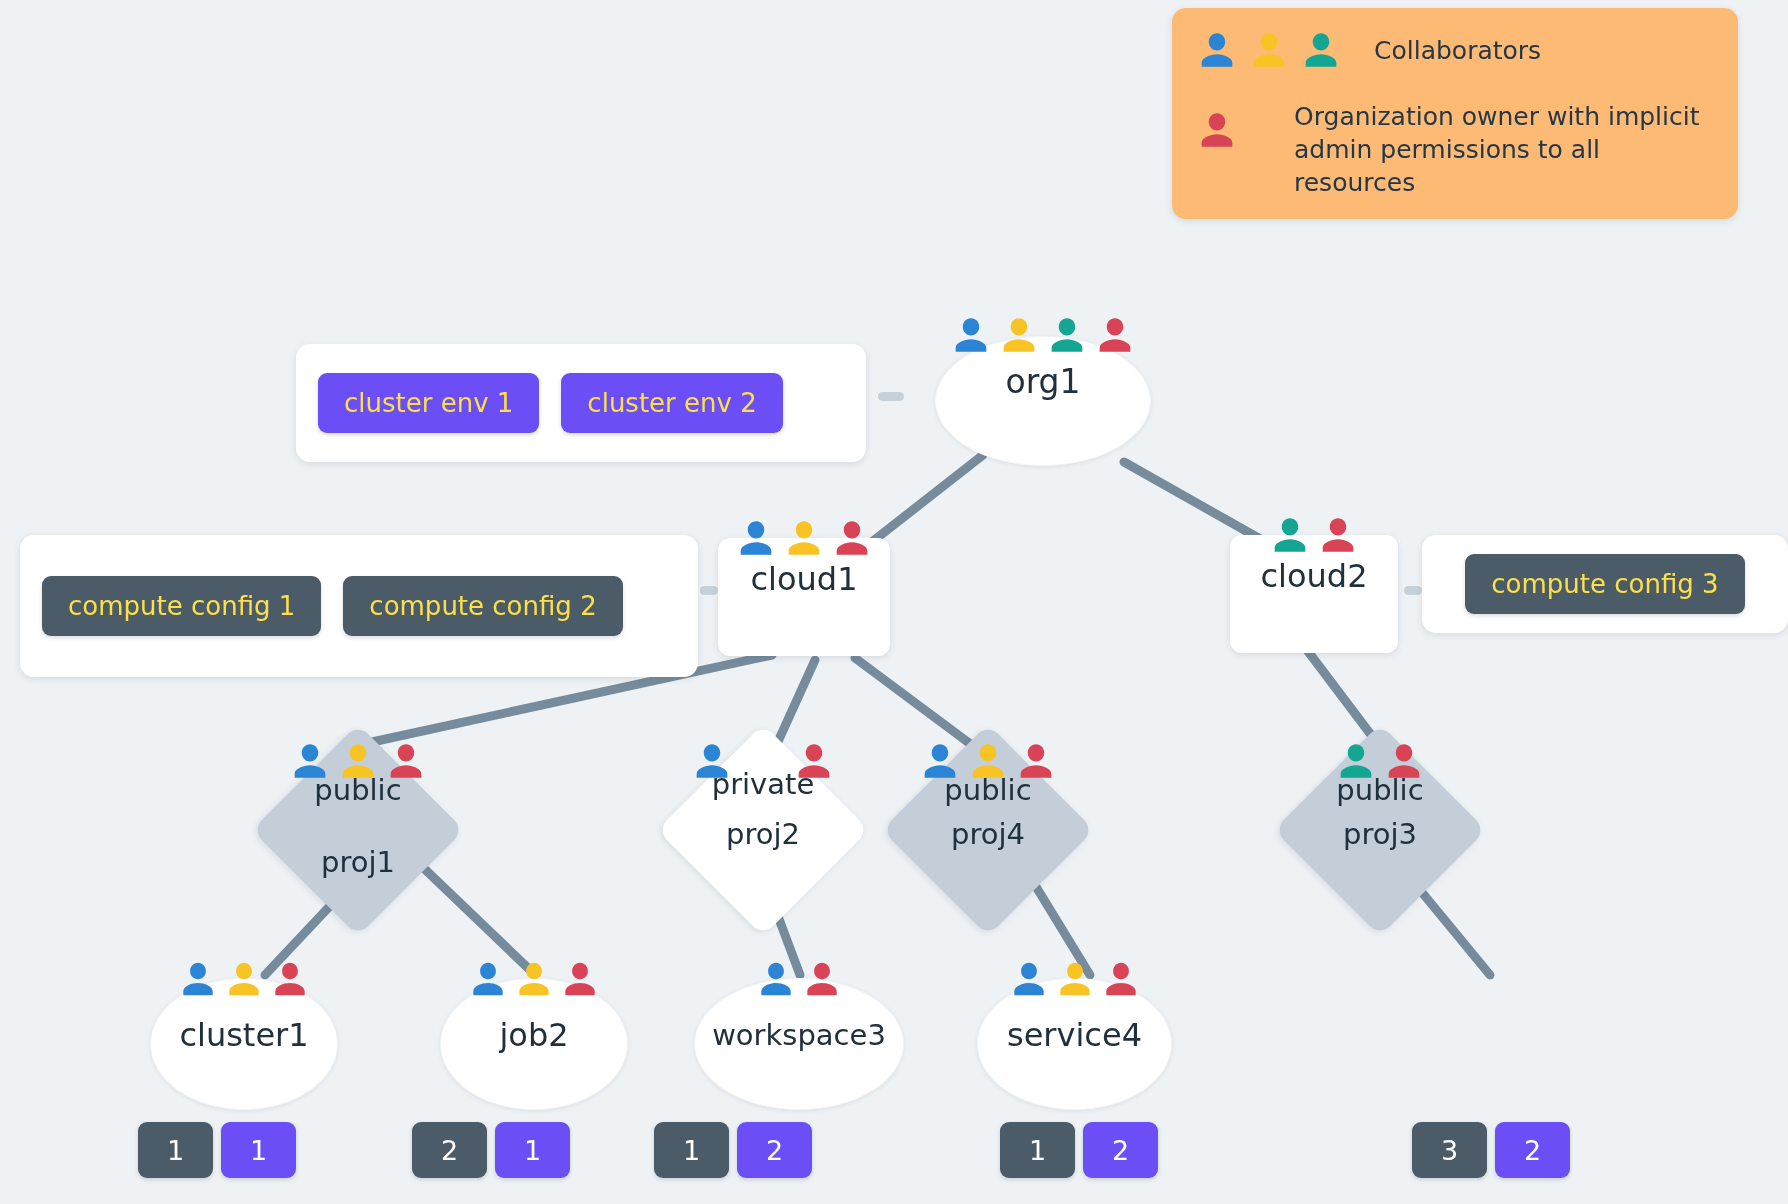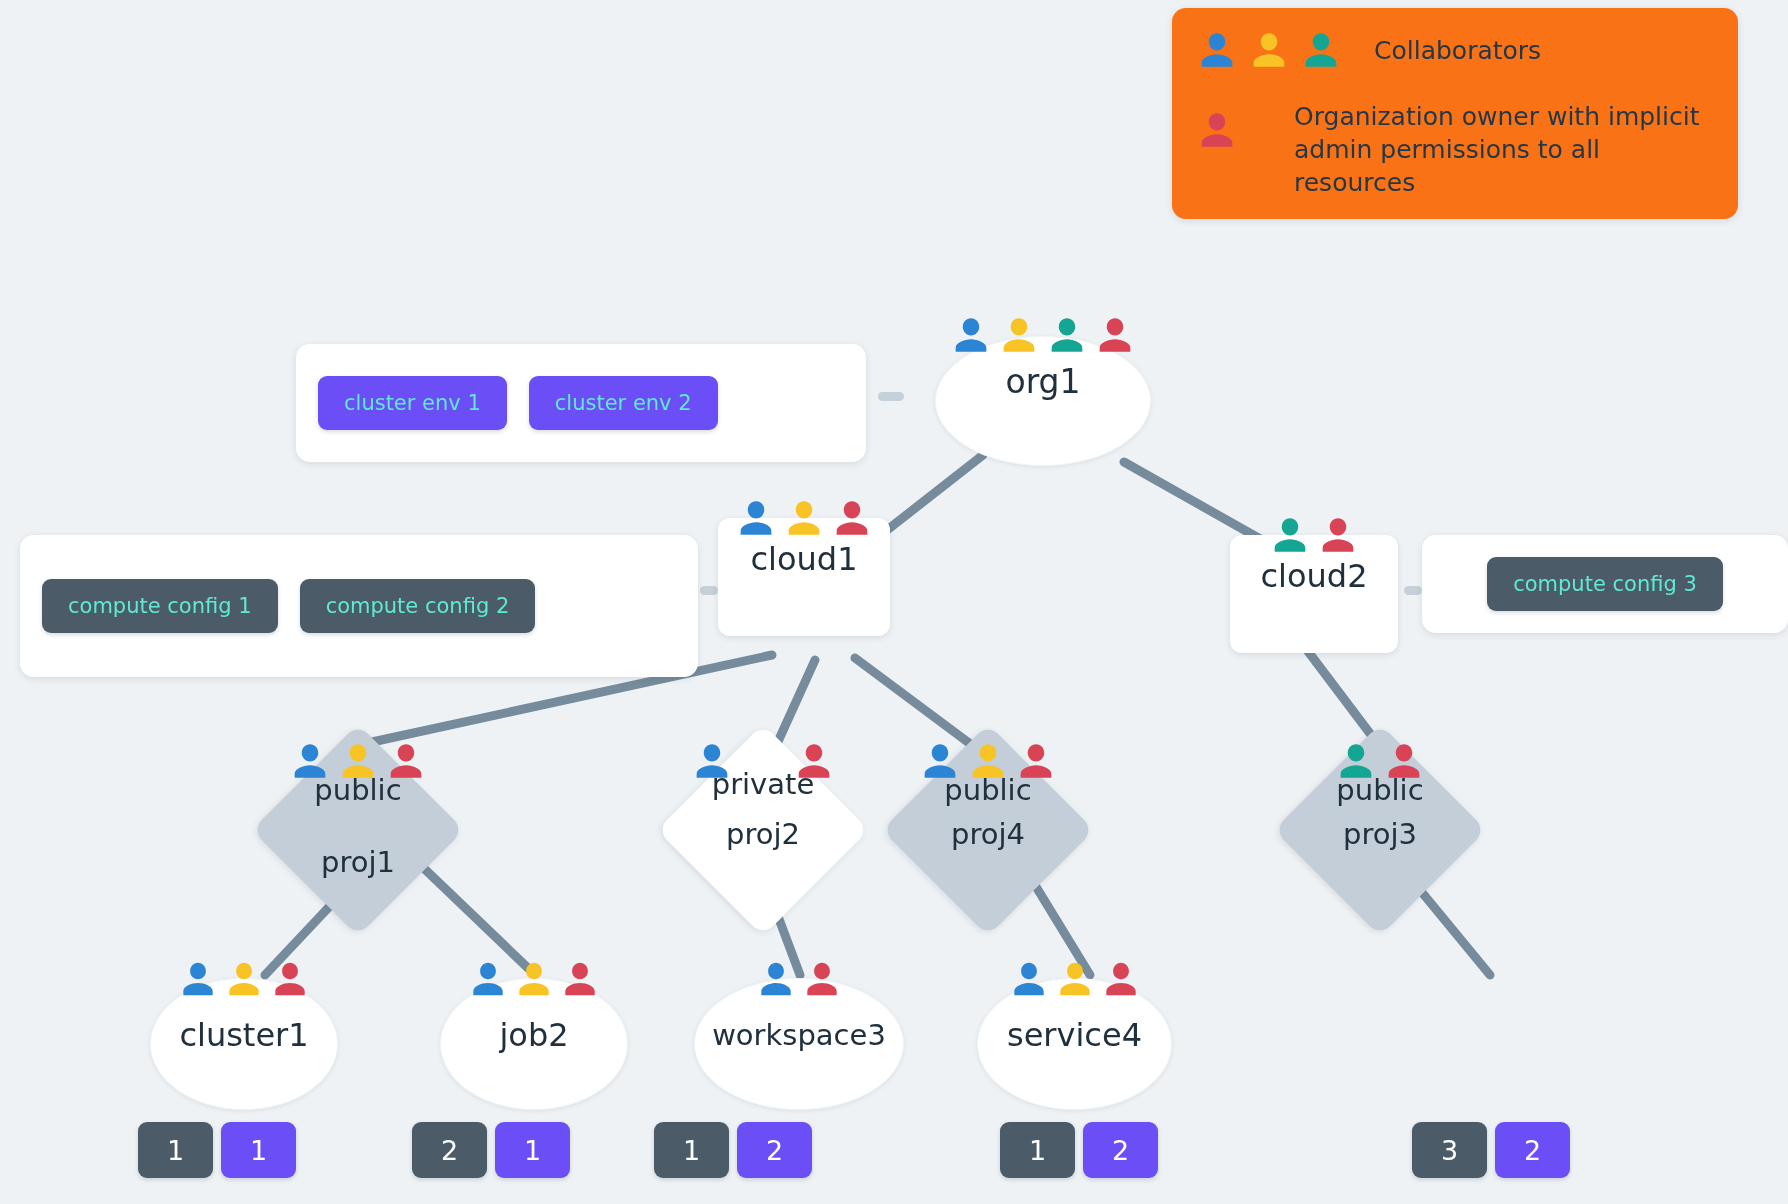--- a/index.html
+++ b/index.html
@@ -11,21 +11,21 @@
     position:relative;
   }
   #stage{position:absolute;inset:0;width:1788px;height:1204px;}
 
   
   svg#edges{position:absolute;left:0;top:0;width:1788px;height:1204px;z-index:1;pointer-events:none;}
 
   
   .legend{
     position:absolute;left:1172px;top:8px;width:566px;
-    background:#f97316;border-radius:14px;
+    background:#fdba74;border-radius:14px;
     box-shadow:0 2px 7px rgba(40,60,80,.13);
     z-index:6;padding:18px 22px 20px 22px;box-sizing:border-box;
   }
   .legend-row{display:flex;align-items:flex-start;}
   .legend-row.first{margin-bottom:26px;align-items:center;}
   .legend-icons{width:180px;display:flex;gap:6px;align-items:center;flex:0 0 180px;}
   .legend-text{font-size:25px;color:#253746;line-height:1.32;}
   .legend-row.second .legend-icons{width:100px;flex:0 0 100px;padding-top:6px;}
 
   
@@ -67,21 +67,21 @@
   .diamond.private{background:#ffffff;}
 
   
   .attach-card{
     position:absolute;background:#ffffff;border-radius:14px;
     box-shadow:0 2px 7px rgba(40,60,80,.12);
     display:flex;align-items:center;gap:22px;
     padding:22px 22px;box-sizing:border-box;z-index:3;
   }
   .chip{
-    border-radius:9px;color:#5eead4;font-size:21px;
+    border-radius:9px;color:#fde047;font-size:26px;
     padding:15px 26px;white-space:nowrap;
     box-shadow:0 2px 4px rgba(40,60,80,.18);
   }
   .chip.env{background:#6b4ef5;}
   .chip.cfg{background:#4b5c68;}
   .connector{
     position:absolute;width:26px;height:9px;border-radius:5px;
     background:#c6d0d8;z-index:2;
   }
 
@@ -193,21 +193,21 @@
     </div>
     <div class="node-label" style="top:26px;font-size:33px;">org1</div>
   </div>
 
   <div class="attach-card" style="left:20px;top:535px;width:678px;height:142px;">
     <span class="chip cfg">compute config 1</span>
     <span class="chip cfg">compute config 2</span>
   </div>
   <div class="connector" style="left:700px;top:586px;width:18px;"></div>
 
-  <div class="node" style="left:718px;top:518px;width:172px;height:149px;">
+  <div class="node" style="left:718px;top:538px;width:172px;height:149px;">
     <div class="rect-node" style="width:172px;height:118px;"></div>
     <div class="node-icons" style="top:-24px;">
       <span class="person">
           <svg width="46" height="48" viewBox="0 0 24 24">
             <path fill="#2b84d4" d="M12 12.2c2.5 0 4.3-2 4.3-4.5S14.5 3.2 12 3.2 7.7 5.2 7.7 7.7s1.8 4.5 4.3 4.5zm0 2c-3.6 0-8 1.9-8 4.4v2.2h16v-2.2c0-2.5-4.4-4.4-8-4.4z"></path>
           </svg>
         </span>
       <span class="person">
           <svg width="46" height="48" viewBox="0 0 24 24">
             <path fill="#f7c325" d="M12 12.2c2.5 0 4.3-2 4.3-4.5S14.5 3.2 12 3.2 7.7 5.2 7.7 7.7s1.8 4.5 4.3 4.5zm0 2c-3.6 0-8 1.9-8 4.4v2.2h16v-2.2c0-2.5-4.4-4.4-8-4.4z"></path>

